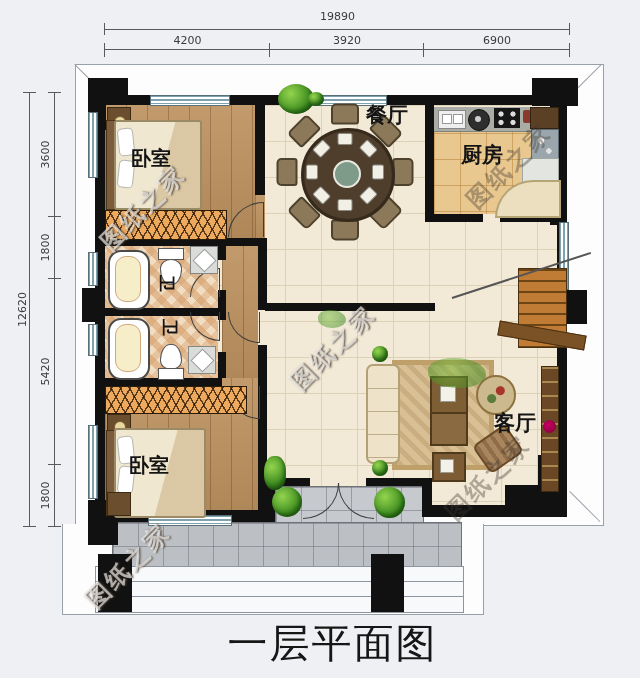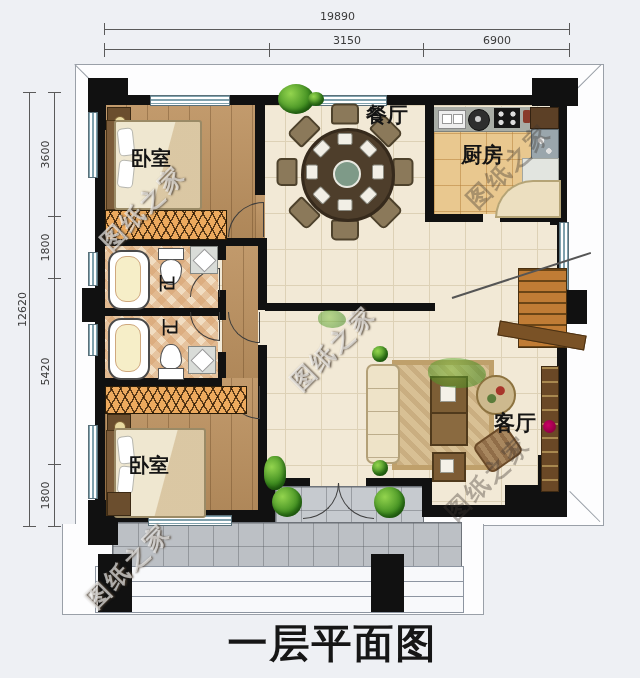--- a/index.html
+++ b/index.html
@@ -26,32 +26,33 @@
   .wm{position:absolute;font-weight:bold;letter-spacing:3px;white-space:nowrap;transform:rotate(-45deg);text-align:center;font-size:24px;}
   .wm-light{color:rgba(255,255,255,.62);text-shadow:1px 1px 2px rgba(75,62,48,.85);}
   .wm-dark{color:rgba(62,56,50,.38);}
   .bush{position:absolute;border-radius:50%;background:radial-gradient(circle at 35% 32%,#93d44e,#3f8d20 62%,#28670f);box-shadow:inset -2px -3px 4px rgba(0,40,0,.5);}
   .scribble{position:absolute;background:radial-gradient(circle at 40% 40%,#7cc23e,#3c8a1d 70%);opacity:.5;border-radius:45% 60% 50% 55%;}
   
   .chair{position:absolute;left:0;top:0;width:24px;height:17px;background:#8b795a;border:2px solid #4e422c;border-radius:5px 5px 3px 3px;}
   .plate{position:absolute;left:0;top:0;width:13px;height:10px;background:#f2efe6;border:1px solid #8a8a80;border-radius:2px;}
   
   .furn{position:absolute;}
-  .title{position:absolute;font-weight:700;color:#161616;text-align:center;letter-spacing:2px;}
+  .title{position:absolute;font-weight:400;color:#161616;text-align:center;letter-spacing:2px;}
 </style>
 </head>
 <body>
 
 <div id="canvas">
 
   <div class="dimtext" style="left:105px;top:10px;width:465px;">19890</div>
   <div class="dimline" style="left:105px;top:29px;width:465px;height:1px;"></div>
   <div class="dimline" style="left:104px;top:23px;width:1px;height:12px;"></div>
   <div class="dimline" style="left:569px;top:23px;width:1px;height:12px;"></div>
-  <div class="dimtext" style="left:270px;top:34px;width:154px;">3150</div>
+  <div class="dimtext" style="left:105px;top:34px;width:165px;">4200</div>
+  <div class="dimtext" style="left:270px;top:34px;width:154px;">3920</div>
   <div class="dimtext" style="left:424px;top:34px;width:146px;">6900</div>
   <div class="dimline" style="left:105px;top:49px;width:465px;height:1px;"></div>
   <div class="dimline" style="left:104px;top:43px;width:1px;height:14px;"></div>
   <div class="dimline" style="left:269px;top:43px;width:1px;height:14px;"></div>
   <div class="dimline" style="left:423px;top:43px;width:1px;height:14px;"></div>
   <div class="dimline" style="left:569px;top:43px;width:1px;height:14px;"></div>
 
   <div class="dimtext rot" style="left:0px;top:303px;width:44px;">12620</div>
   <div class="dimline" style="left:29px;top:93px;width:1px;height:434px;"></div>
   <div class="dimline" style="left:23px;top:92px;width:13px;height:1px;"></div>

